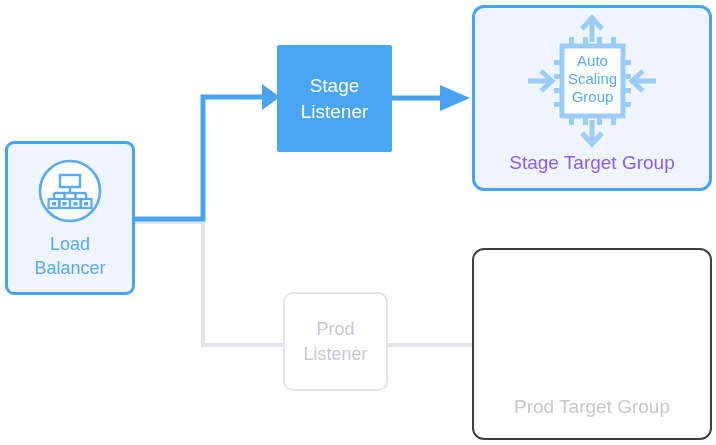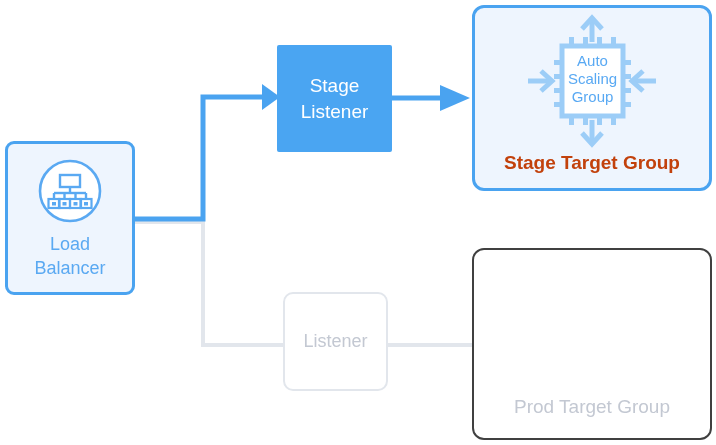--- a/index.html
+++ b/index.html
@@ -91,23 +91,23 @@
     background: #eef5fe;
     border: 3px solid #4aa3f0;
     border-radius: 12px;
   }
   #stage-target-group .group-label {
     position: absolute;
     left: 0;
     right: 0;
     bottom: 14px;
     text-align: center;
-    color: #c2410c;
+    color: #8b5cf6;
     font-size: 19px;
-    font-weight: bold;
+    font-weight: normal;
   }
   #asg-art {
     position: absolute;
     left: 50%;
     top: 4px;
     transform: translateX(-50%);
     width: 148px;
     height: 138px;
     text-decoration: underline;
   }
@@ -187,20 +187,21 @@
 
   <div class="node" id="stage-listener">
     <div class="box-label">
       <div>Stage</div>
       <div>Listener</div>
     </div>
   </div>
 
   <div class="node" id="prod-listener">
     <div class="box-label">
+      <div>Prod</div>
       <div>Listener</div>
     </div>
   </div>
 
   <div class="node" id="stage-target-group">
     <div id="asg-art">
       <svg viewBox="0 0 148 138" width="148" height="138" xmlns="http://www.w3.org/2000/svg">
         <g stroke="#9ccdf7" fill="none" stroke-width="5">
 
           <line x1="74" y1="6" x2="74" y2="30"></line>

